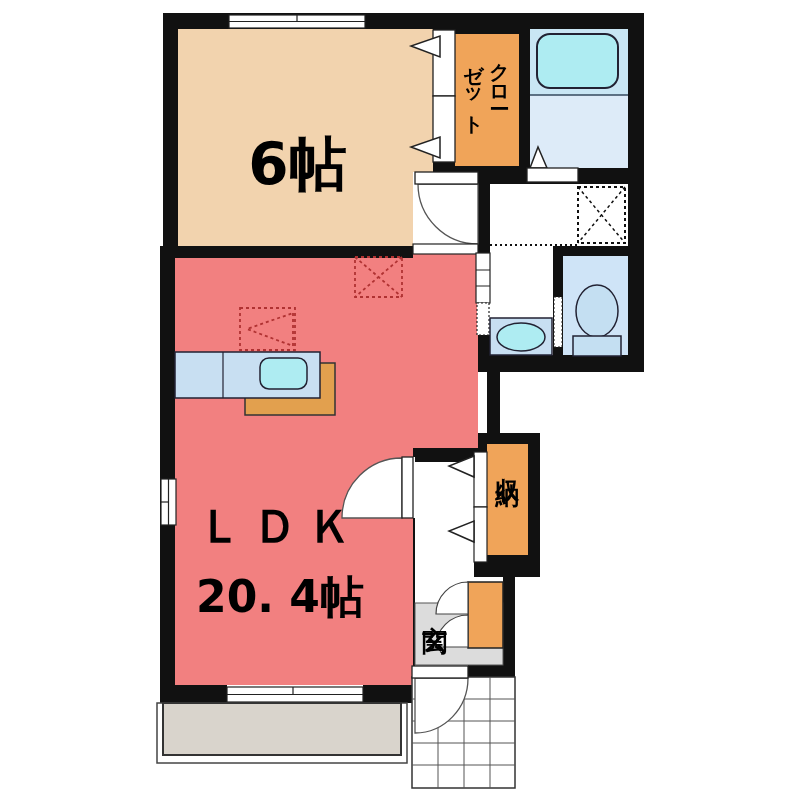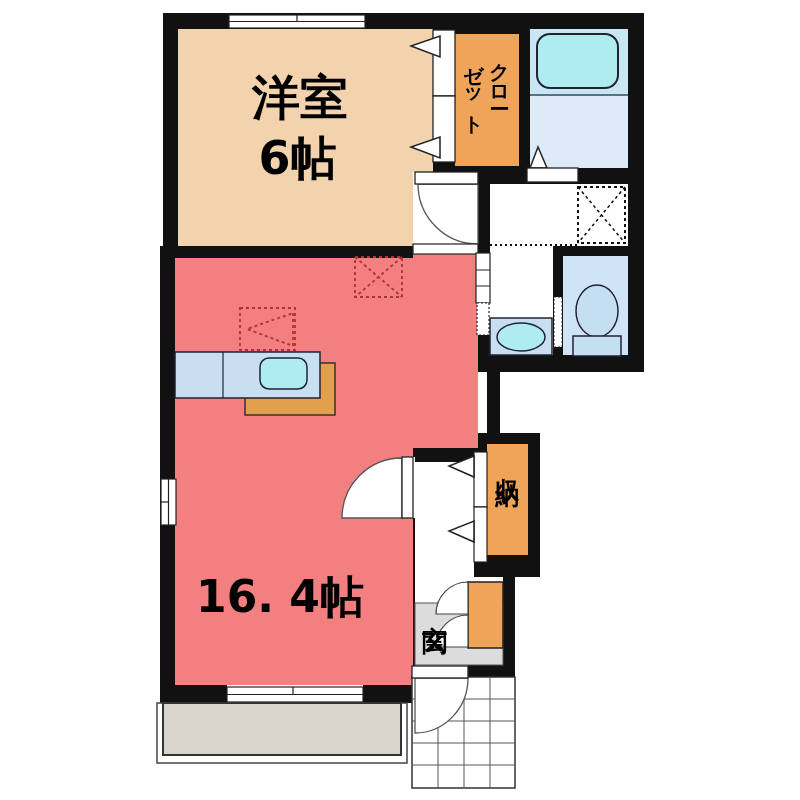--- a/index.html
+++ b/index.html
@@ -3,21 +3,21 @@
 <meta charset="utf-8">
 <style>
   html,body{margin:0;padding:0;background:#ffffff;}
   #plan{position:relative;width:800px;height:800px;background:#fff;overflow:hidden;
         font-family:"DejaVu Sans","Liberation Sans",sans-serif;}
   #plan svg{position:absolute;left:0;top:0;}
   .lbl{position:absolute;color:#000;font-weight:900;line-height:1.05;white-space:pre;}
   .center{text-align:center;}
   .vert{writing-mode:vertical-rl;text-orientation:mixed;}
   .room-label{font-size:48px;}
-  .size-label{font-size:46px;}
+  .size-label{font-size:58px;}
   .ldk-label{font-size:46px;letter-spacing:9px;}
   .ldk-size{font-size:44px;}
   .closet-label{font-size:20px;letter-spacing:2px;font-weight:800;}
   .storage-label{font-size:24px;letter-spacing:7px;font-weight:800;}
   .entrance-label{font-size:25px;letter-spacing:4px;font-weight:800;}
   .balcony-label{font-size:31px;letter-spacing:2px;}
 </style>
 </head>
 <body>
 
@@ -175,24 +175,24 @@
     <path d="M415,678 L468,678 A53,55 0 0 1 415,733 Z" fill="#fff" stroke="#555" stroke-width="1.3"></path>
     <rect x="412" y="666" width="56" height="12" fill="#fff" stroke="#222" stroke-width="1.3"></rect>
   </g>
 
   <g>
     <rect x="157" y="703" width="250" height="60" fill="#fff" stroke="#444" stroke-width="1.5"></rect>
     <rect x="163" y="703" width="238" height="52" stroke="#333" stroke-width="2" fill="#D9D4CC"></rect>
   </g>
 </svg>
 
-  <div class="lbl center room-label" style="left:185px;top:72px;width:230px;">洋室</div>
   <div class="lbl center size-label" style="left:185px;top:134px;width:225px;">6帖</div>
 
   <div class="lbl vert closet-label" style="left:489px;top:48px;">クロー</div>
   <div class="lbl vert closet-label" style="left:463px;top:52px;">ゼット</div>
 
-  <div class="lbl center ldk-size" style="left:150px;top:574px;width:260px;">16. 4帖</div>
+  <div class="lbl center ldk-label" style="left:155px;top:502px;width:250px;">ＬＤＫ</div>
+  <div class="lbl center ldk-size" style="left:150px;top:574px;width:260px;">20. 4帖</div>
 
   <div class="lbl vert storage-label" style="left:494px;top:458px;">収納</div>
   <div class="lbl vert entrance-label" style="left:421px;top:606px;">玄関</div>
 
 </div>
 
 </body></html>

